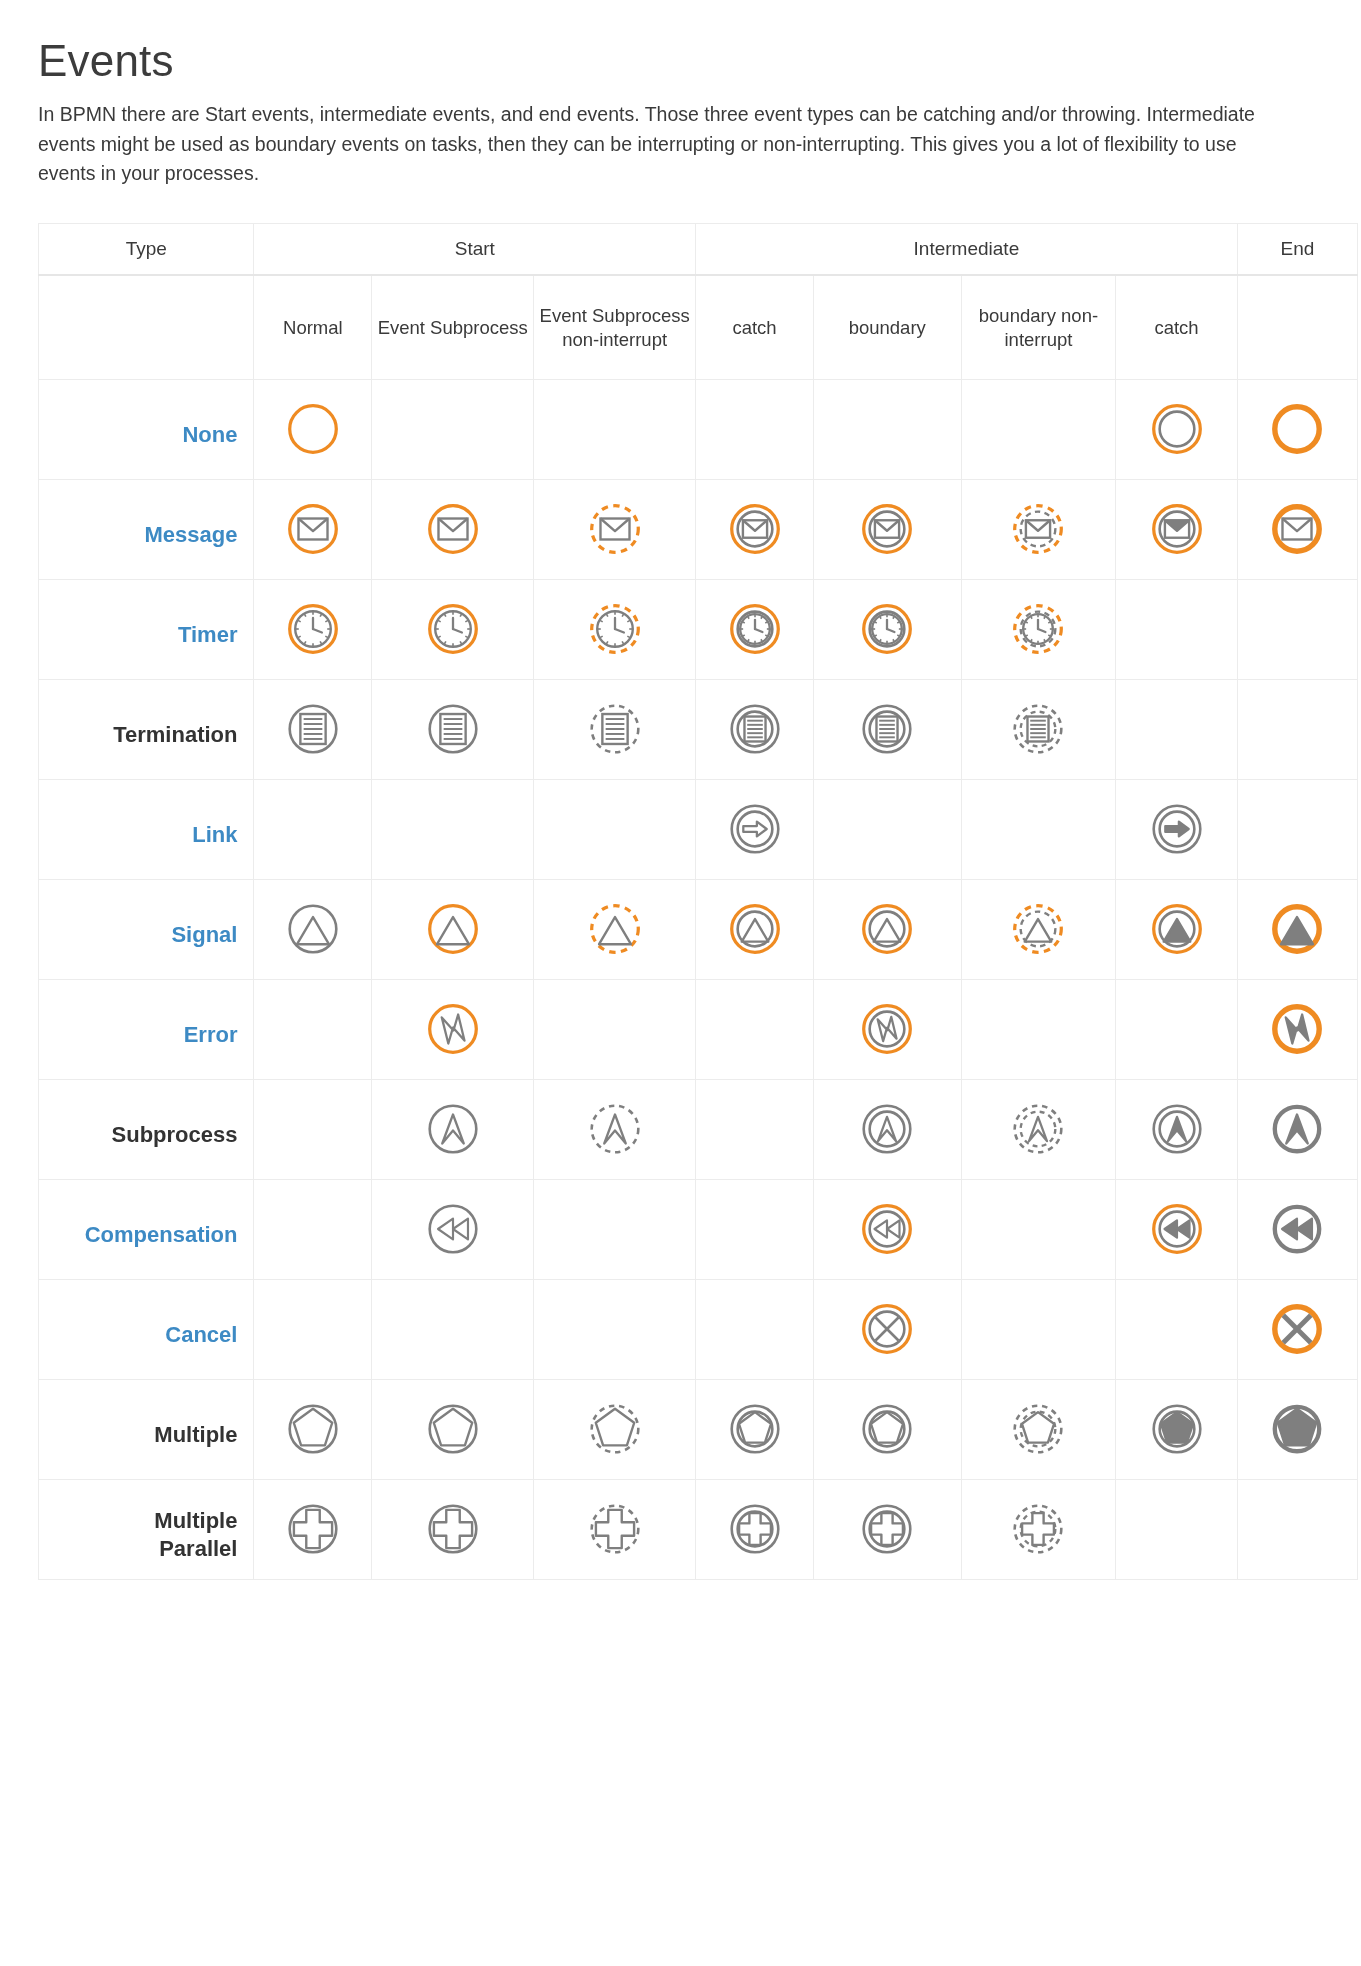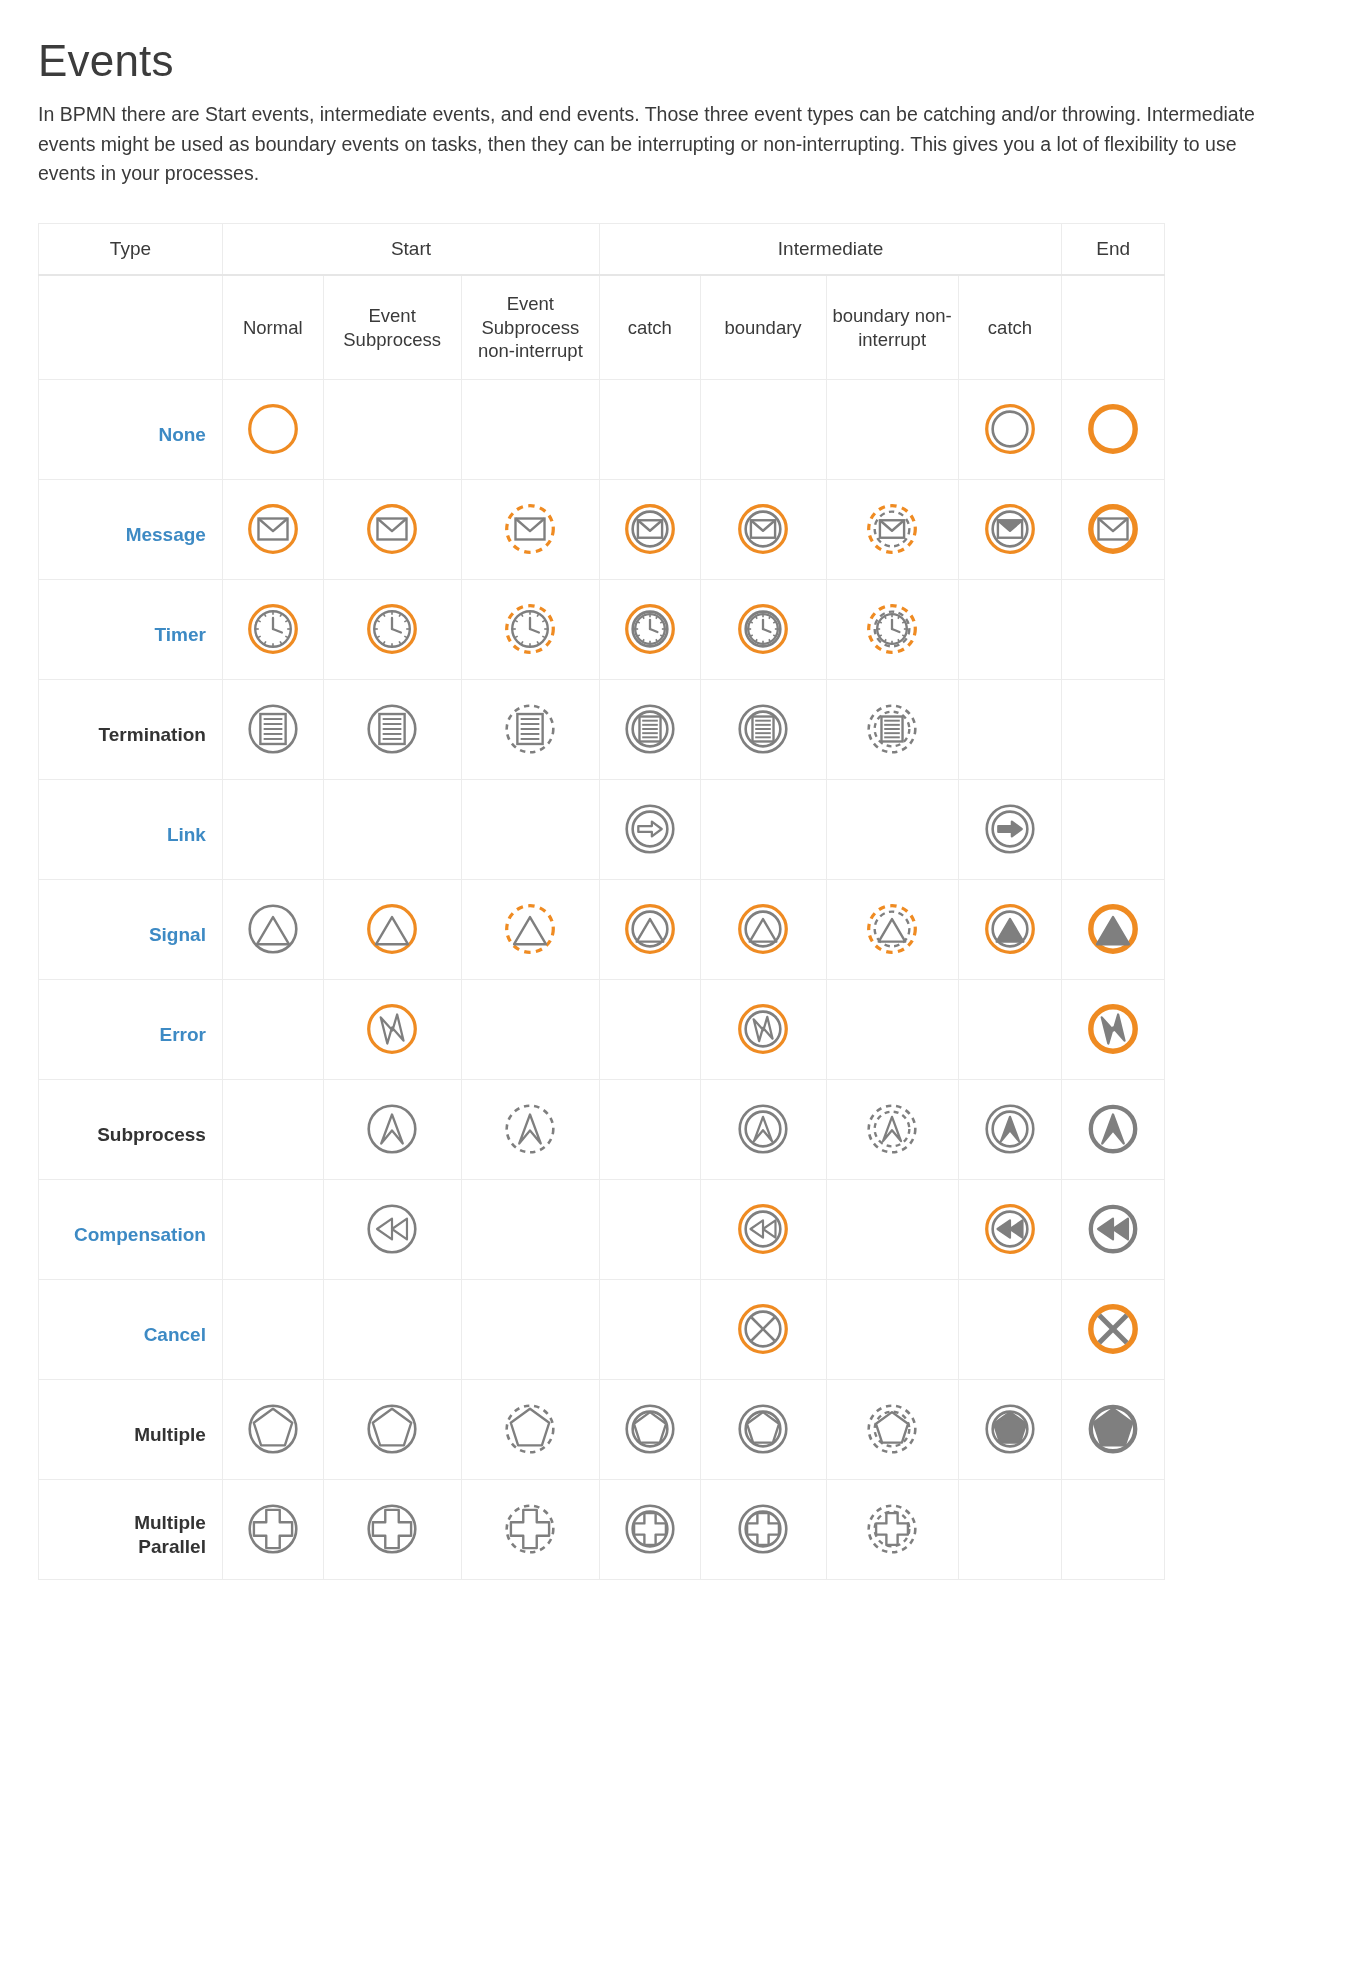--- a/index.html
+++ b/index.html
@@ -23,21 +23,21 @@
   p.intro {
     font-size: 19.5px;
     line-height: 1.52;
     color: #3a3a3a;
     margin: 0 0 34px 0;
     max-width: 1255px;
   }
 
   table.events {
     border-collapse: collapse;
-    width: 1127px;
+    width: 1320px;
     table-layout: fixed;
     border: 1px solid #e2e2e2;
   }
   table.events th, table.events td {
     border: 1px solid #ececec;
     padding: 0;
     vertical-align: middle;
   }
   thead th {
     font-weight: 400;
@@ -52,21 +52,21 @@
     font-size: 18.5px;
     line-height: 1.28;
     padding: 4px 3px;
   }
   thead tr.grp th.topsep { border-bottom: 2px solid #e6e6e6; }
   thead tr.sub th { border-top: 2px solid #e6e6e6; }
 
   tbody td.rowlabel {
     text-align: right;
     padding: 22px 16px 10px 8px;
-    font-size: 19px;
+    font-size: 22px;
     line-height: 1.3;
     font-weight: 700;
     color: #333333;
     white-space: pre-line;
   }
   tbody td.rowlabel.link { color: #3d8ac4; }
   tbody td.cell {
     text-align: center;
     height: 100px;
   }

